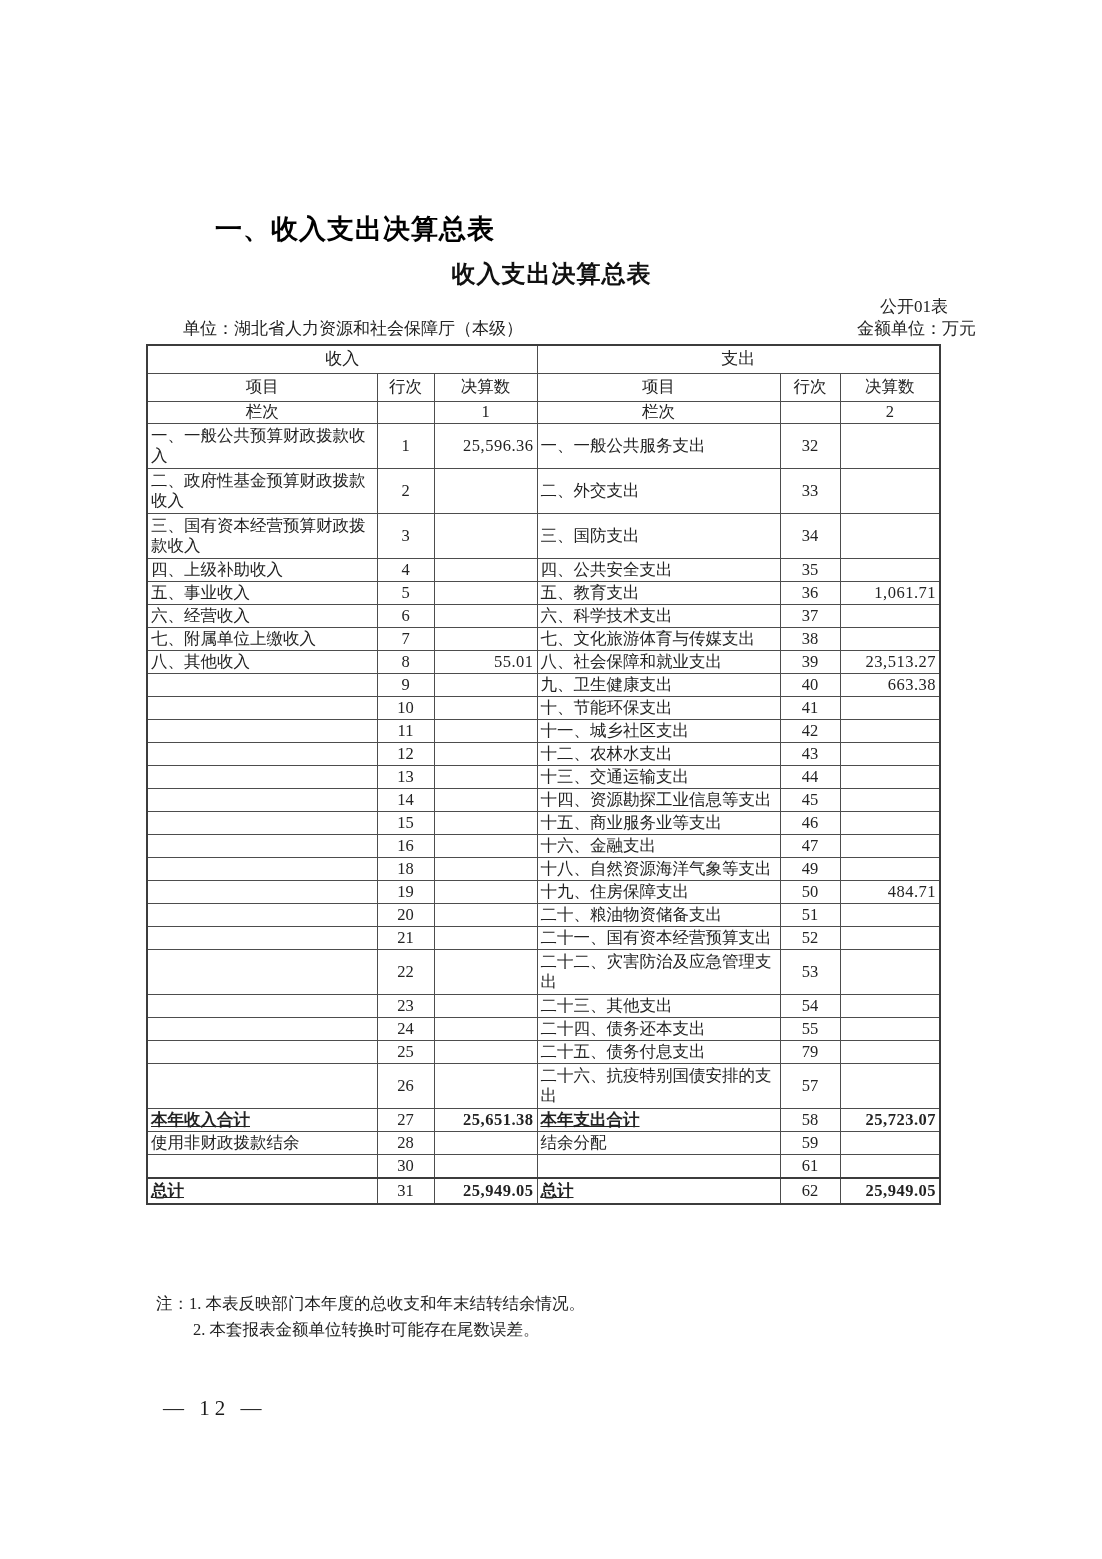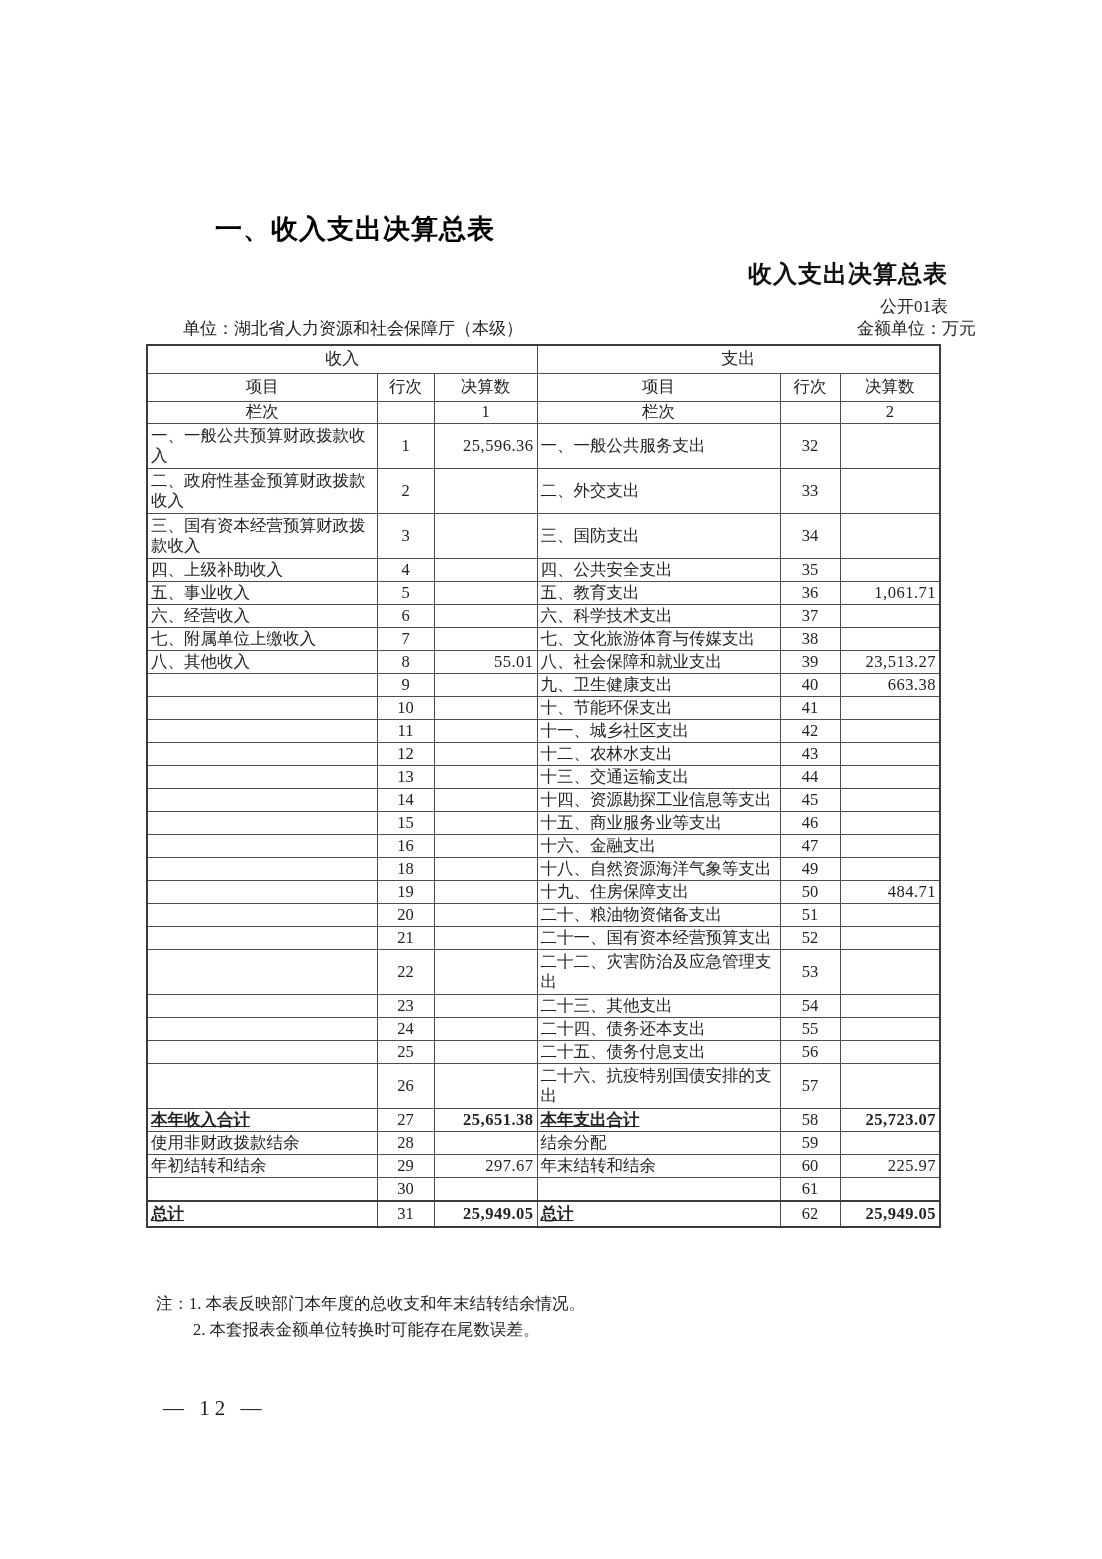--- a/index.html
+++ b/index.html
@@ -7,21 +7,21 @@
     position:relative;width:1102px;height:1559px;background:#ffffff;
     font-family:"Liberation Serif","DejaVu Serif",serif;color:#232323;
     overflow:hidden;margin:0 auto;padding-left:47px;
   }
   .heading{
     position:absolute;left:215px;top:211px;
     font-family:"Liberation Sans","DejaVu Sans",sans-serif;
     font-size:27px;font-weight:bold;color:#000;letter-spacing:1px;
   }
   .table-title{
-    position:absolute;left:155px;top:258px;width:793px;text-align:right;
+    position:absolute;left:155px;top:258px;width:793px;text-align:center;
     font-family:Liberation Serif, serif;
     font-size:24px;font-weight:bold;color:#111;letter-spacing:1px;
   }
   .form-label{
     position:absolute;left:155px;top:295px;width:793px;text-align:right;
     font-size:17px;color:#222;
   }
   .unit-line{
     position:absolute;left:155px;top:317px;width:793px;
     display:flex;justify-content:space-between;font-size:17px;color:#222;margin-left:28px;
@@ -285,21 +285,21 @@
           <td class="amount"></td>
           <td class="item">二十四、债务还本支出</td>
           <td class="lineno">55</td>
           <td class="amount"></td>
         </tr>
         <tr>
           <td class="item"></td>
           <td class="lineno">25</td>
           <td class="amount"></td>
           <td class="item">二十五、债务付息支出</td>
-          <td class="lineno">56</td>
+          <td class="lineno">79</td>
           <td class="amount"></td>
         </tr>
         <tr class="tall">
           <td class="item"></td>
           <td class="lineno">26</td>
           <td class="amount"></td>
           <td class="item">二十六、抗疫特别国债安排的支出</td>
           <td class="lineno">57</td>
           <td class="amount"></td>
         </tr>
@@ -313,28 +313,20 @@
         </tr>
         <tr>
           <td class="item">使用非财政拨款结余</td>
           <td class="lineno">28</td>
           <td class="amount"></td>
           <td class="item">结余分配</td>
           <td class="lineno">59</td>
           <td class="amount"></td>
         </tr>
         <tr>
-          <td class="item">年初结转和结余</td>
-          <td class="lineno">29</td>
-          <td class="amount">297.67</td>
-          <td class="item">年末结转和结余</td>
-          <td class="lineno">60</td>
-          <td class="amount">225.97</td>
-        </tr>
-        <tr>
           <td class="item"></td>
           <td class="lineno">30</td>
           <td class="amount"></td>
           <td class="item"></td>
           <td class="lineno">61</td>
           <td class="amount"></td>
         </tr>
         <tr class="grand-total">
           <td class="item">总计</td>
           <td class="lineno">31</td>

